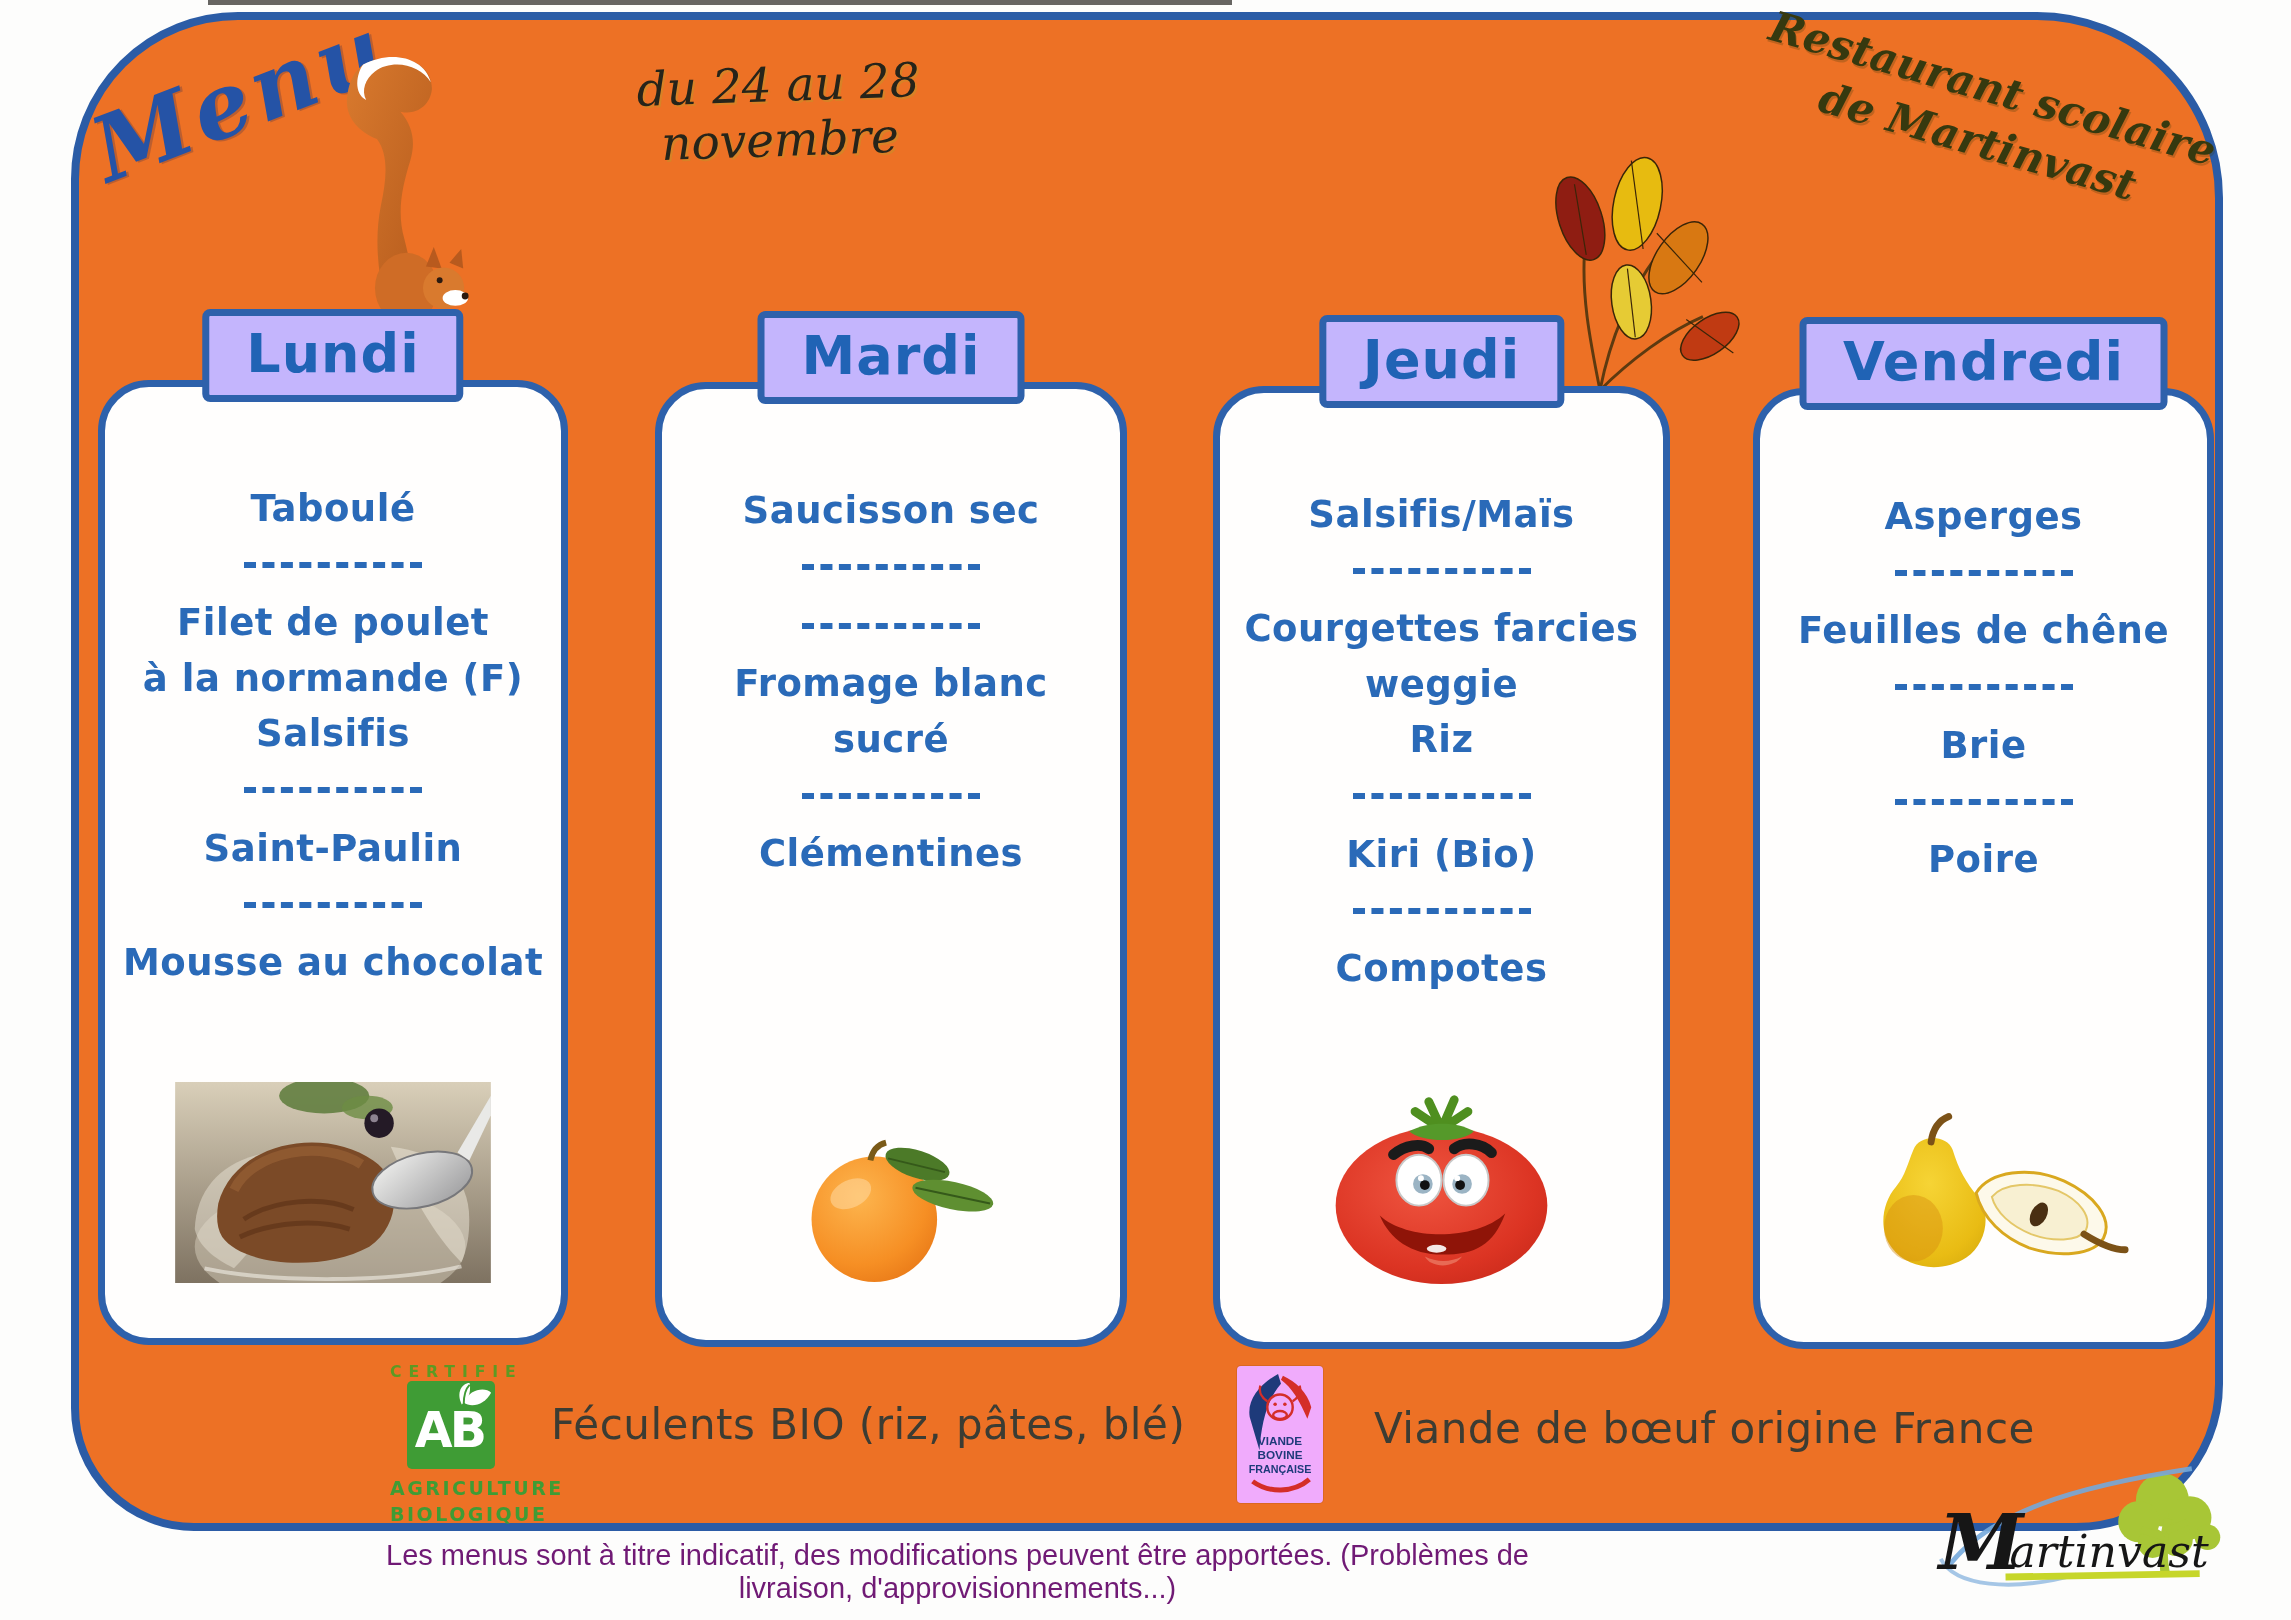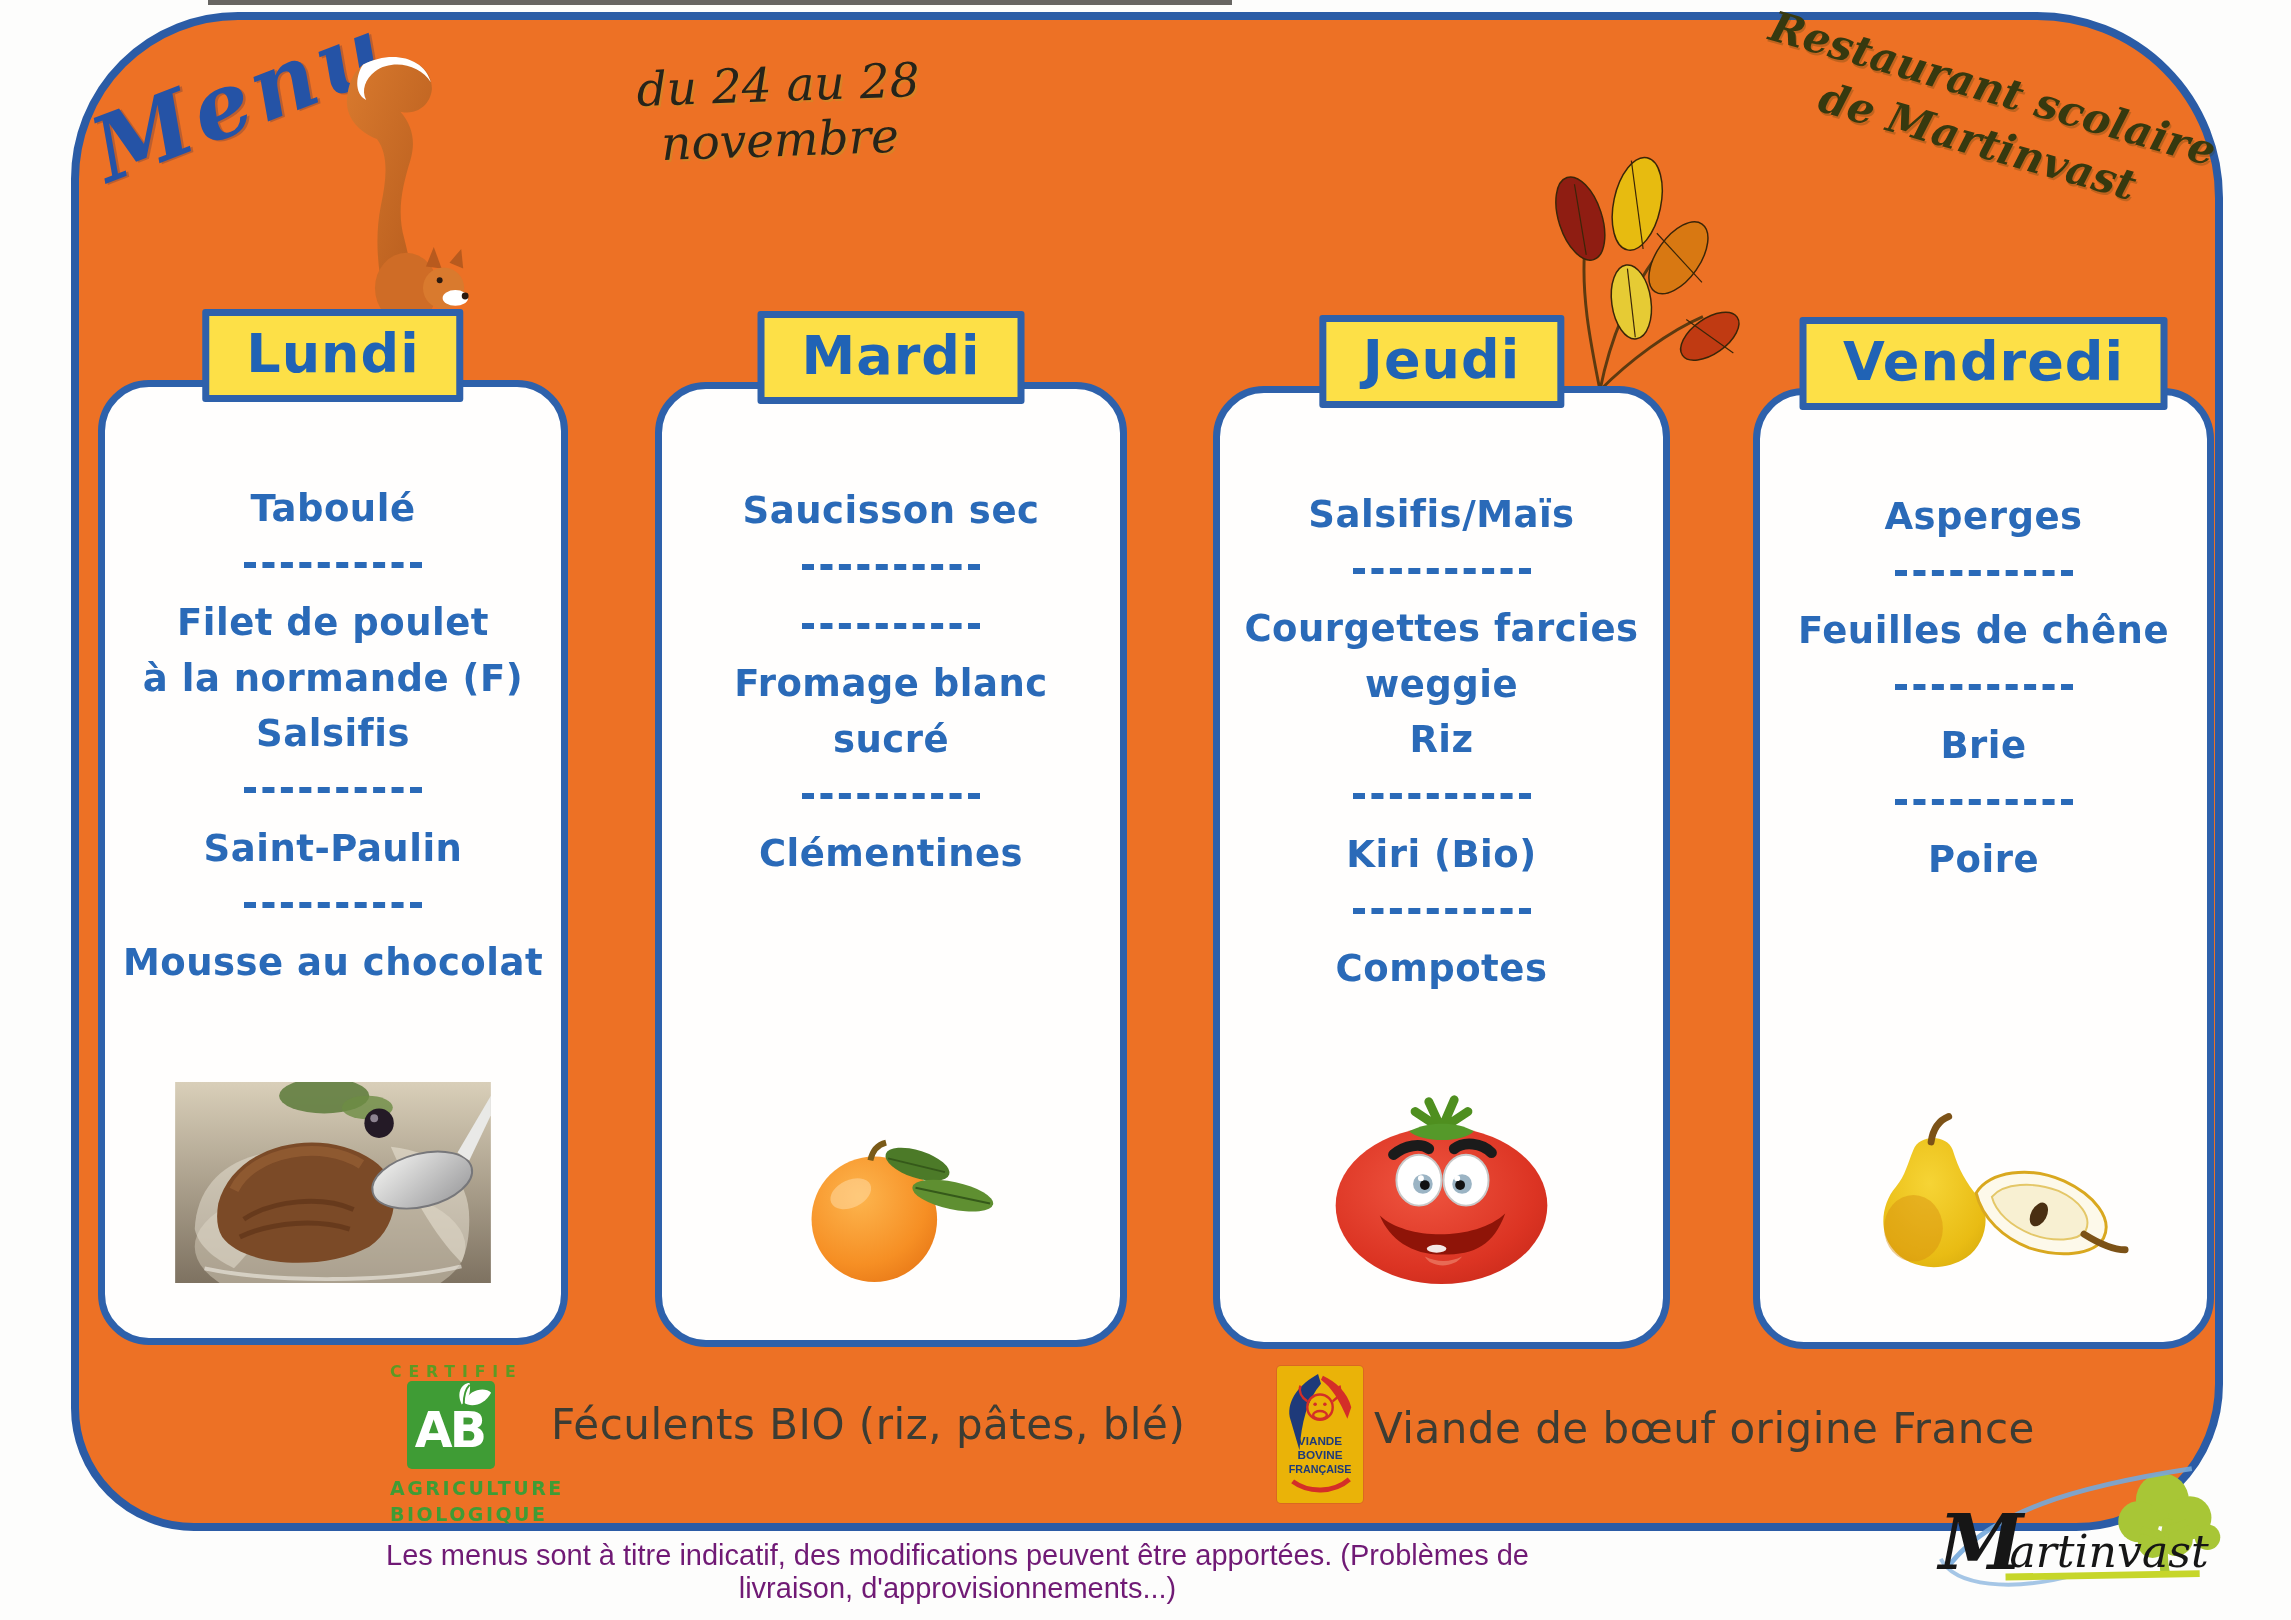--- a/index.html
+++ b/index.html
@@ -23,36 +23,36 @@
               font-family:"DejaVu Serif", serif;font-style:italic;font-weight:bold;font-size:42px;
               color:#36390f;line-height:1.3;text-shadow:2px 2px 0 rgba(60,60,10,.25);}
   .fox{position:absolute;left:312px;top:45px;width:172px;height:299px;}
   .leaves{position:absolute;left:1541px;top:145px;width:216px;height:255px;}
 
   
   .day{position:absolute;}
   .day-card{position:absolute;left:0;top:0;right:0;bottom:0;box-sizing:border-box;background:#fffefd;
             border:7.8px solid #2e61ab;border-radius:51px;padding:94px 7.8px 0;}
   .day-header{position:absolute;top:-71px;left:50%;transform:translateX(-50%);z-index:3;
-              background:#fde047;border:7.8px solid #2e61ab;border-radius:3px;
+              background:#c4b5fd;border:7.8px solid #2e61ab;border-radius:8px;
               padding:5.9px 37px 9.8px;font-size:54px;font-weight:bold;color:#2063b5;
               white-space:nowrap;letter-spacing:1px;}
   .day-items{display:flex;flex-direction:column;align-items:center;position:relative;z-index:1;}
   .menu-line{font-size:37px;font-weight:bold;color:#2a6ab8;line-height:1.5;text-align:right;letter-spacing:0.5px;}
   .separator{width:178px;border-top:6.9px dashed #2a6ab8;margin:25.5px 0 27.4px;}
   .group{display:flex;flex-direction:column;align-items:center;}
   .day-image{position:absolute;left:0;right:0;bottom:55px;display:flex;justify-content:center;z-index:1;}
 
   
   .ab-logo{position:absolute;left:390px;top:1362px;width:122px;text-align:center;}
   .ab-top{font-size:15.7px;font-weight:bold;color:#5d9a23;letter-spacing:6.9px;}
   .ab-bottom{font-size:19px;font-weight:bold;color:#3f9c35;letter-spacing:2.5px;line-height:1.35;margin-top:2.9px;}
   .feculents{position:absolute;left:551px;top:1400px;font-size:42px;color:#3c3c33;letter-spacing:0.5px;}
-  .vbf-box{position:absolute;left:1237px;top:1366px;width:86px;height:137px;background:#eab308;border-radius:3.9px;
-           box-shadow:0 0 0 1px rgba(0,0,0,.08);margin-left:40px;}
+  .vbf-box{position:absolute;left:1237px;top:1366px;width:86px;height:137px;background:#f0abfc;border-radius:3.9px;
+           box-shadow:0 0 0 1px rgba(0,0,0,.08);}
   .viande{position:absolute;left:1374px;top:1404px;font-size:42px;color:#3c3c33;letter-spacing:0.5px;text-align:right;}
 
   
   .disclaimer{position:absolute;left:377px;top:1539px;width:1161px;text-align:center;
               font-family:"Liberation Sans", sans-serif;font-size:29px;color:#701a75;}
   .martinvast{position:absolute;left:1929px;top:1443px;width:304px;height:172px;}
 </style>
 </head>
 <body>
 

